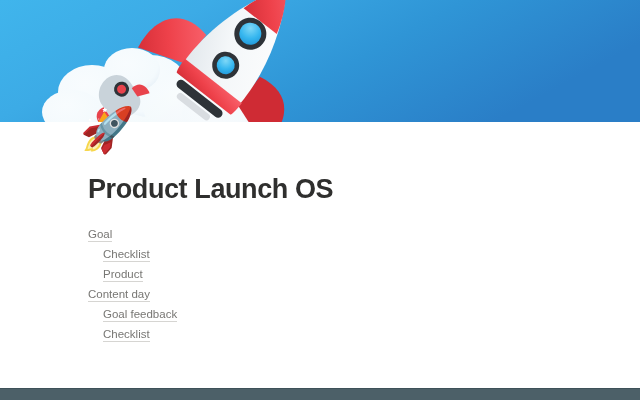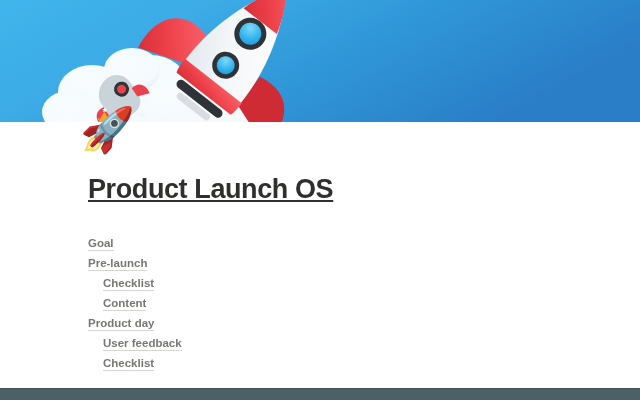--- a/index.html
+++ b/index.html
@@ -62,30 +62,28 @@
     left: 88px;
     top: 172px;
     margin: 0;
     padding: 0;
     font-size: 27px;
     line-height: 34px;
     font-weight: bold;
     letter-spacing: -0.4px;
     color: #2f2f2e;
     white-space: nowrap;
-    text-decoration: underline;
   }
 
   
   .toc {
     position: absolute;
     left: 88px;
-    top: 233px;
+    top: 224px;
     width: 420px;
-    font-weight: bold;
   }
   .toc-item {
     display: block;
     height: 20px;
     line-height: 20px;
     font-size: 11.5px;
     color: #787774;
     white-space: nowrap;
   }
   .toc-link {
@@ -191,23 +189,22 @@
       </g>
     </svg>
   </div>
 
   <div class="page-icon">🚀</div>
 
   <h1 class="page-title">Product Launch OS</h1>
 
   <div class="toc">
       <div class="toc-item level-1"><span class="toc-link">Goal</span></div>
-      <div class="toc-item level-1"><span class="toc-link">Pre-launch</span></div>
       <div class="toc-item level-2"><span class="toc-link">Checklist</span></div>
-      <div class="toc-item level-2"><span class="toc-link">Content</span></div>
-      <div class="toc-item level-1"><span class="toc-link">Product day</span></div>
-      <div class="toc-item level-2"><span class="toc-link">User feedback</span></div>
+      <div class="toc-item level-2"><span class="toc-link">Product</span></div>
+      <div class="toc-item level-1"><span class="toc-link">Content day</span></div>
+      <div class="toc-item level-2"><span class="toc-link">Goal feedback</span></div>
       <div class="toc-item level-2"><span class="toc-link">Checklist</span></div>
     </div>
 
   <div class="bottom-bar"></div>
 
 </div>
 
 </body></html>

